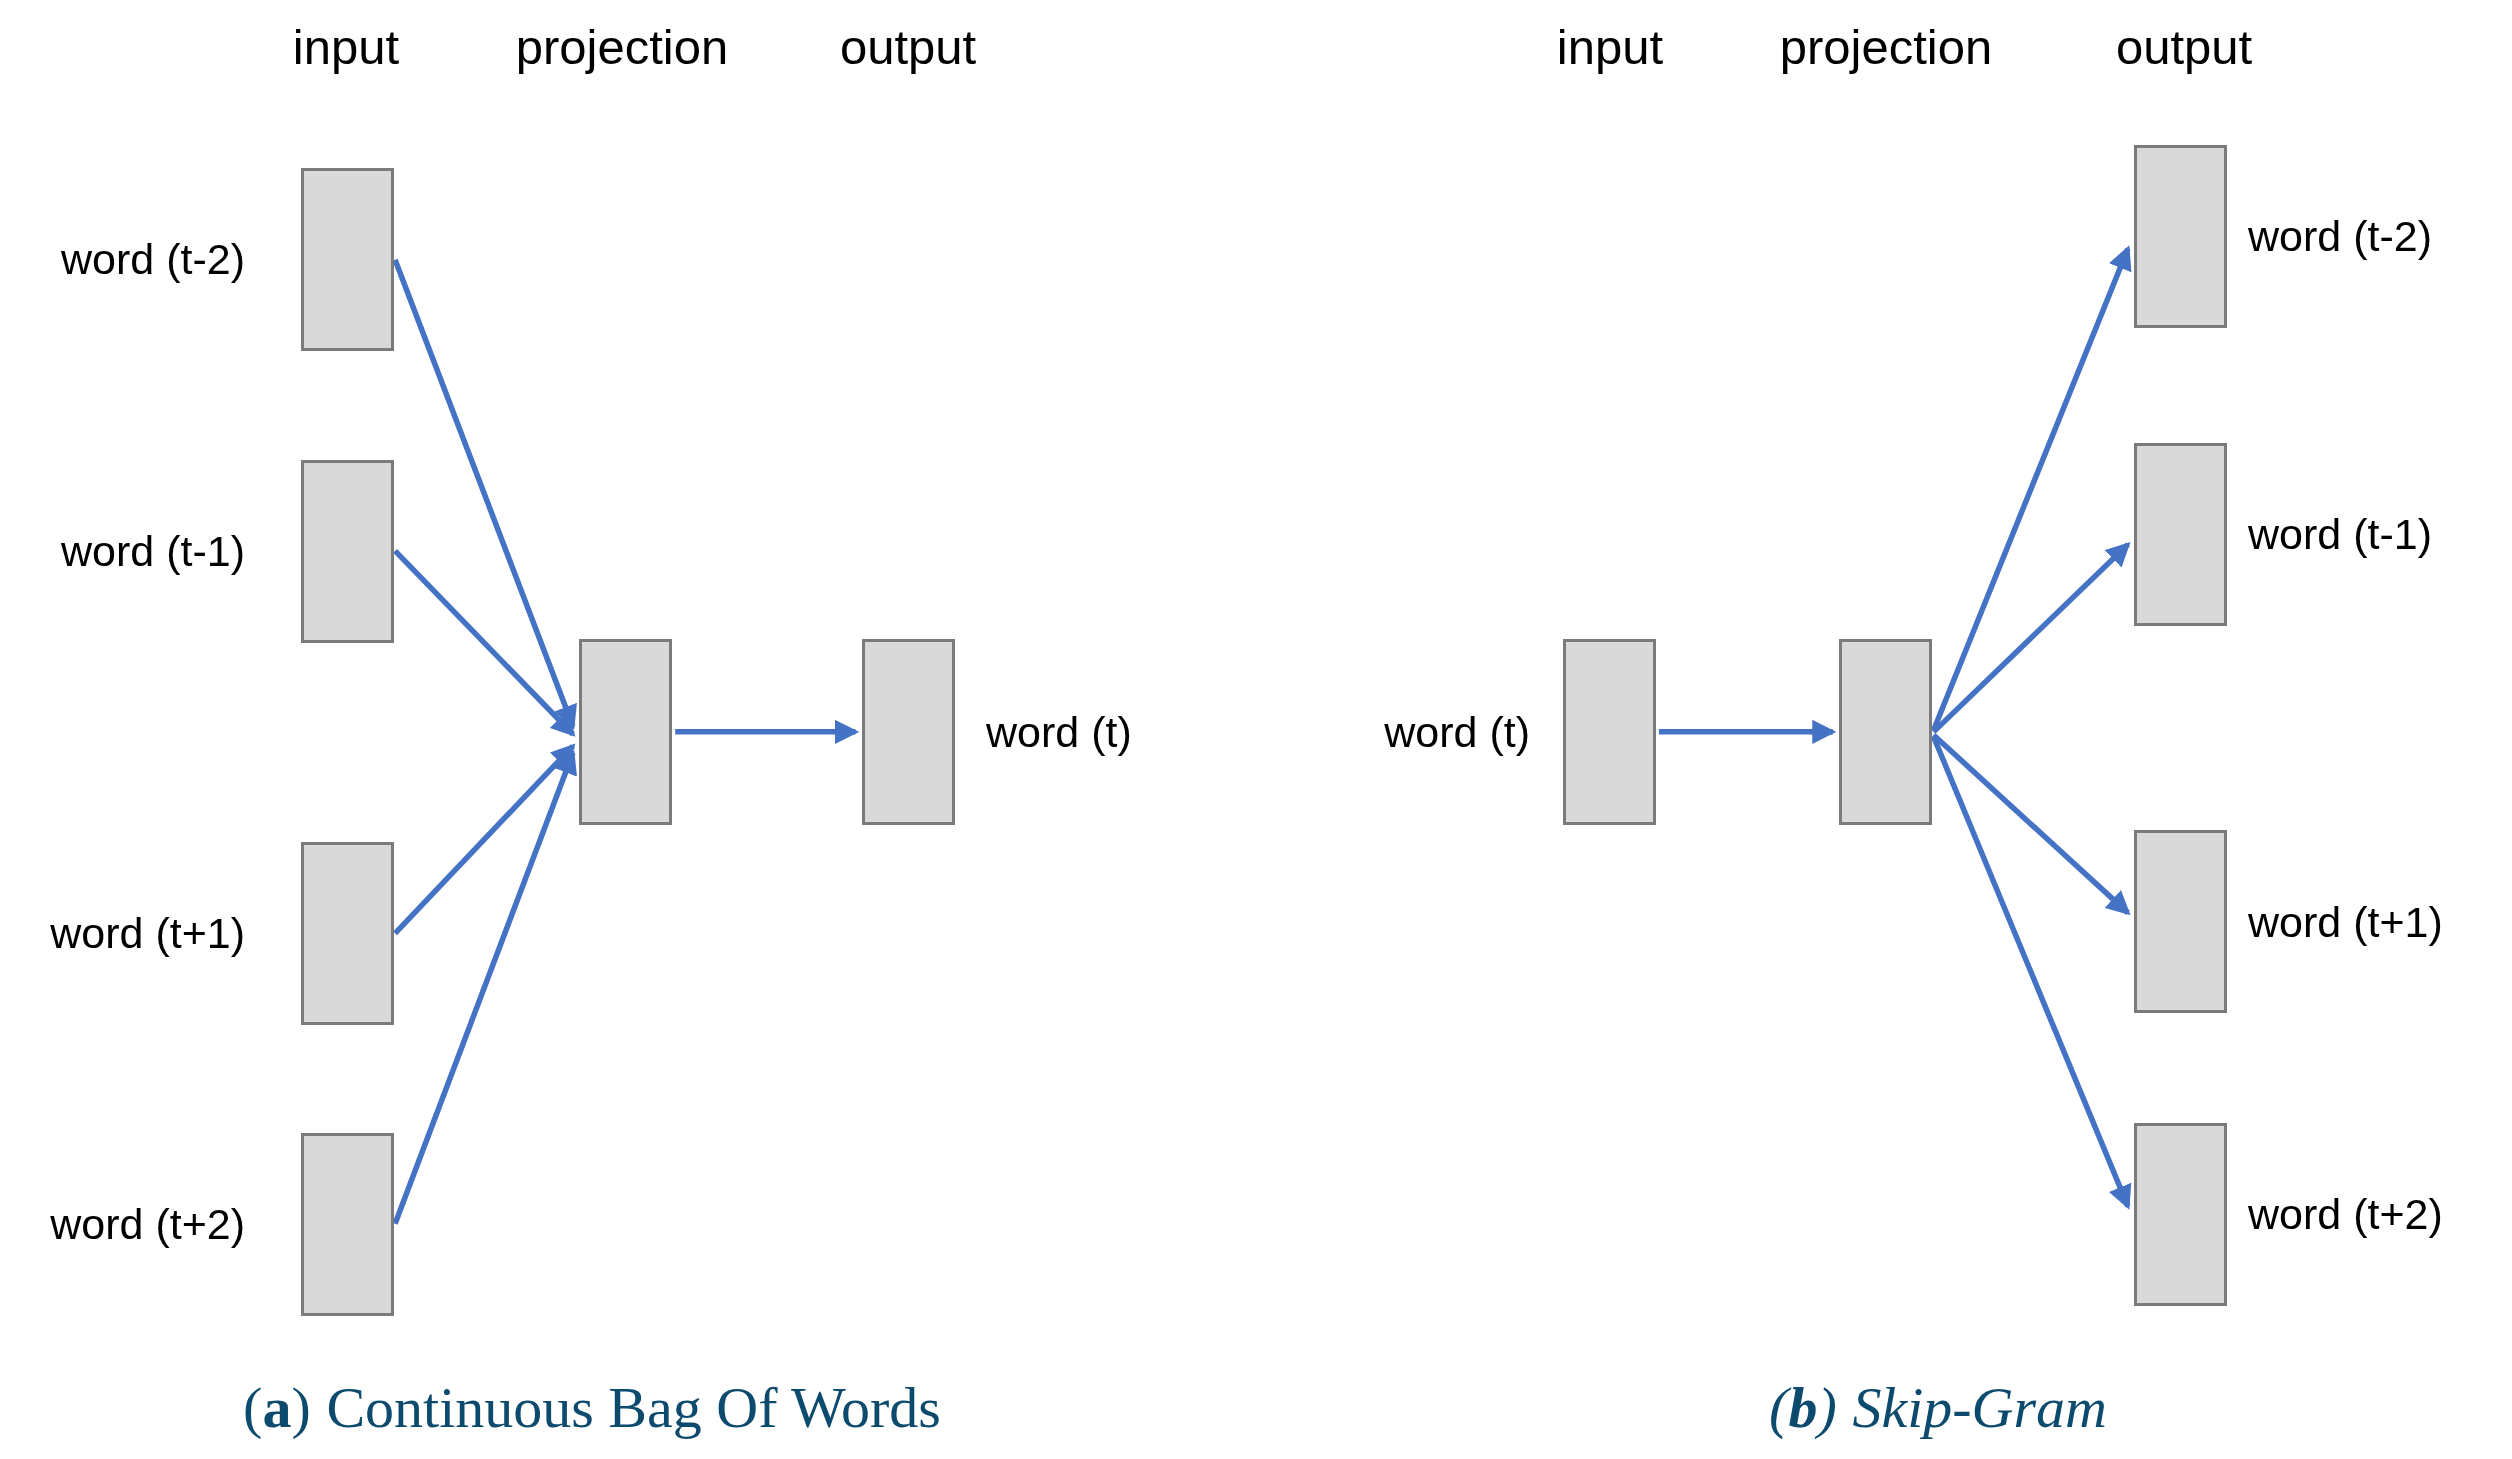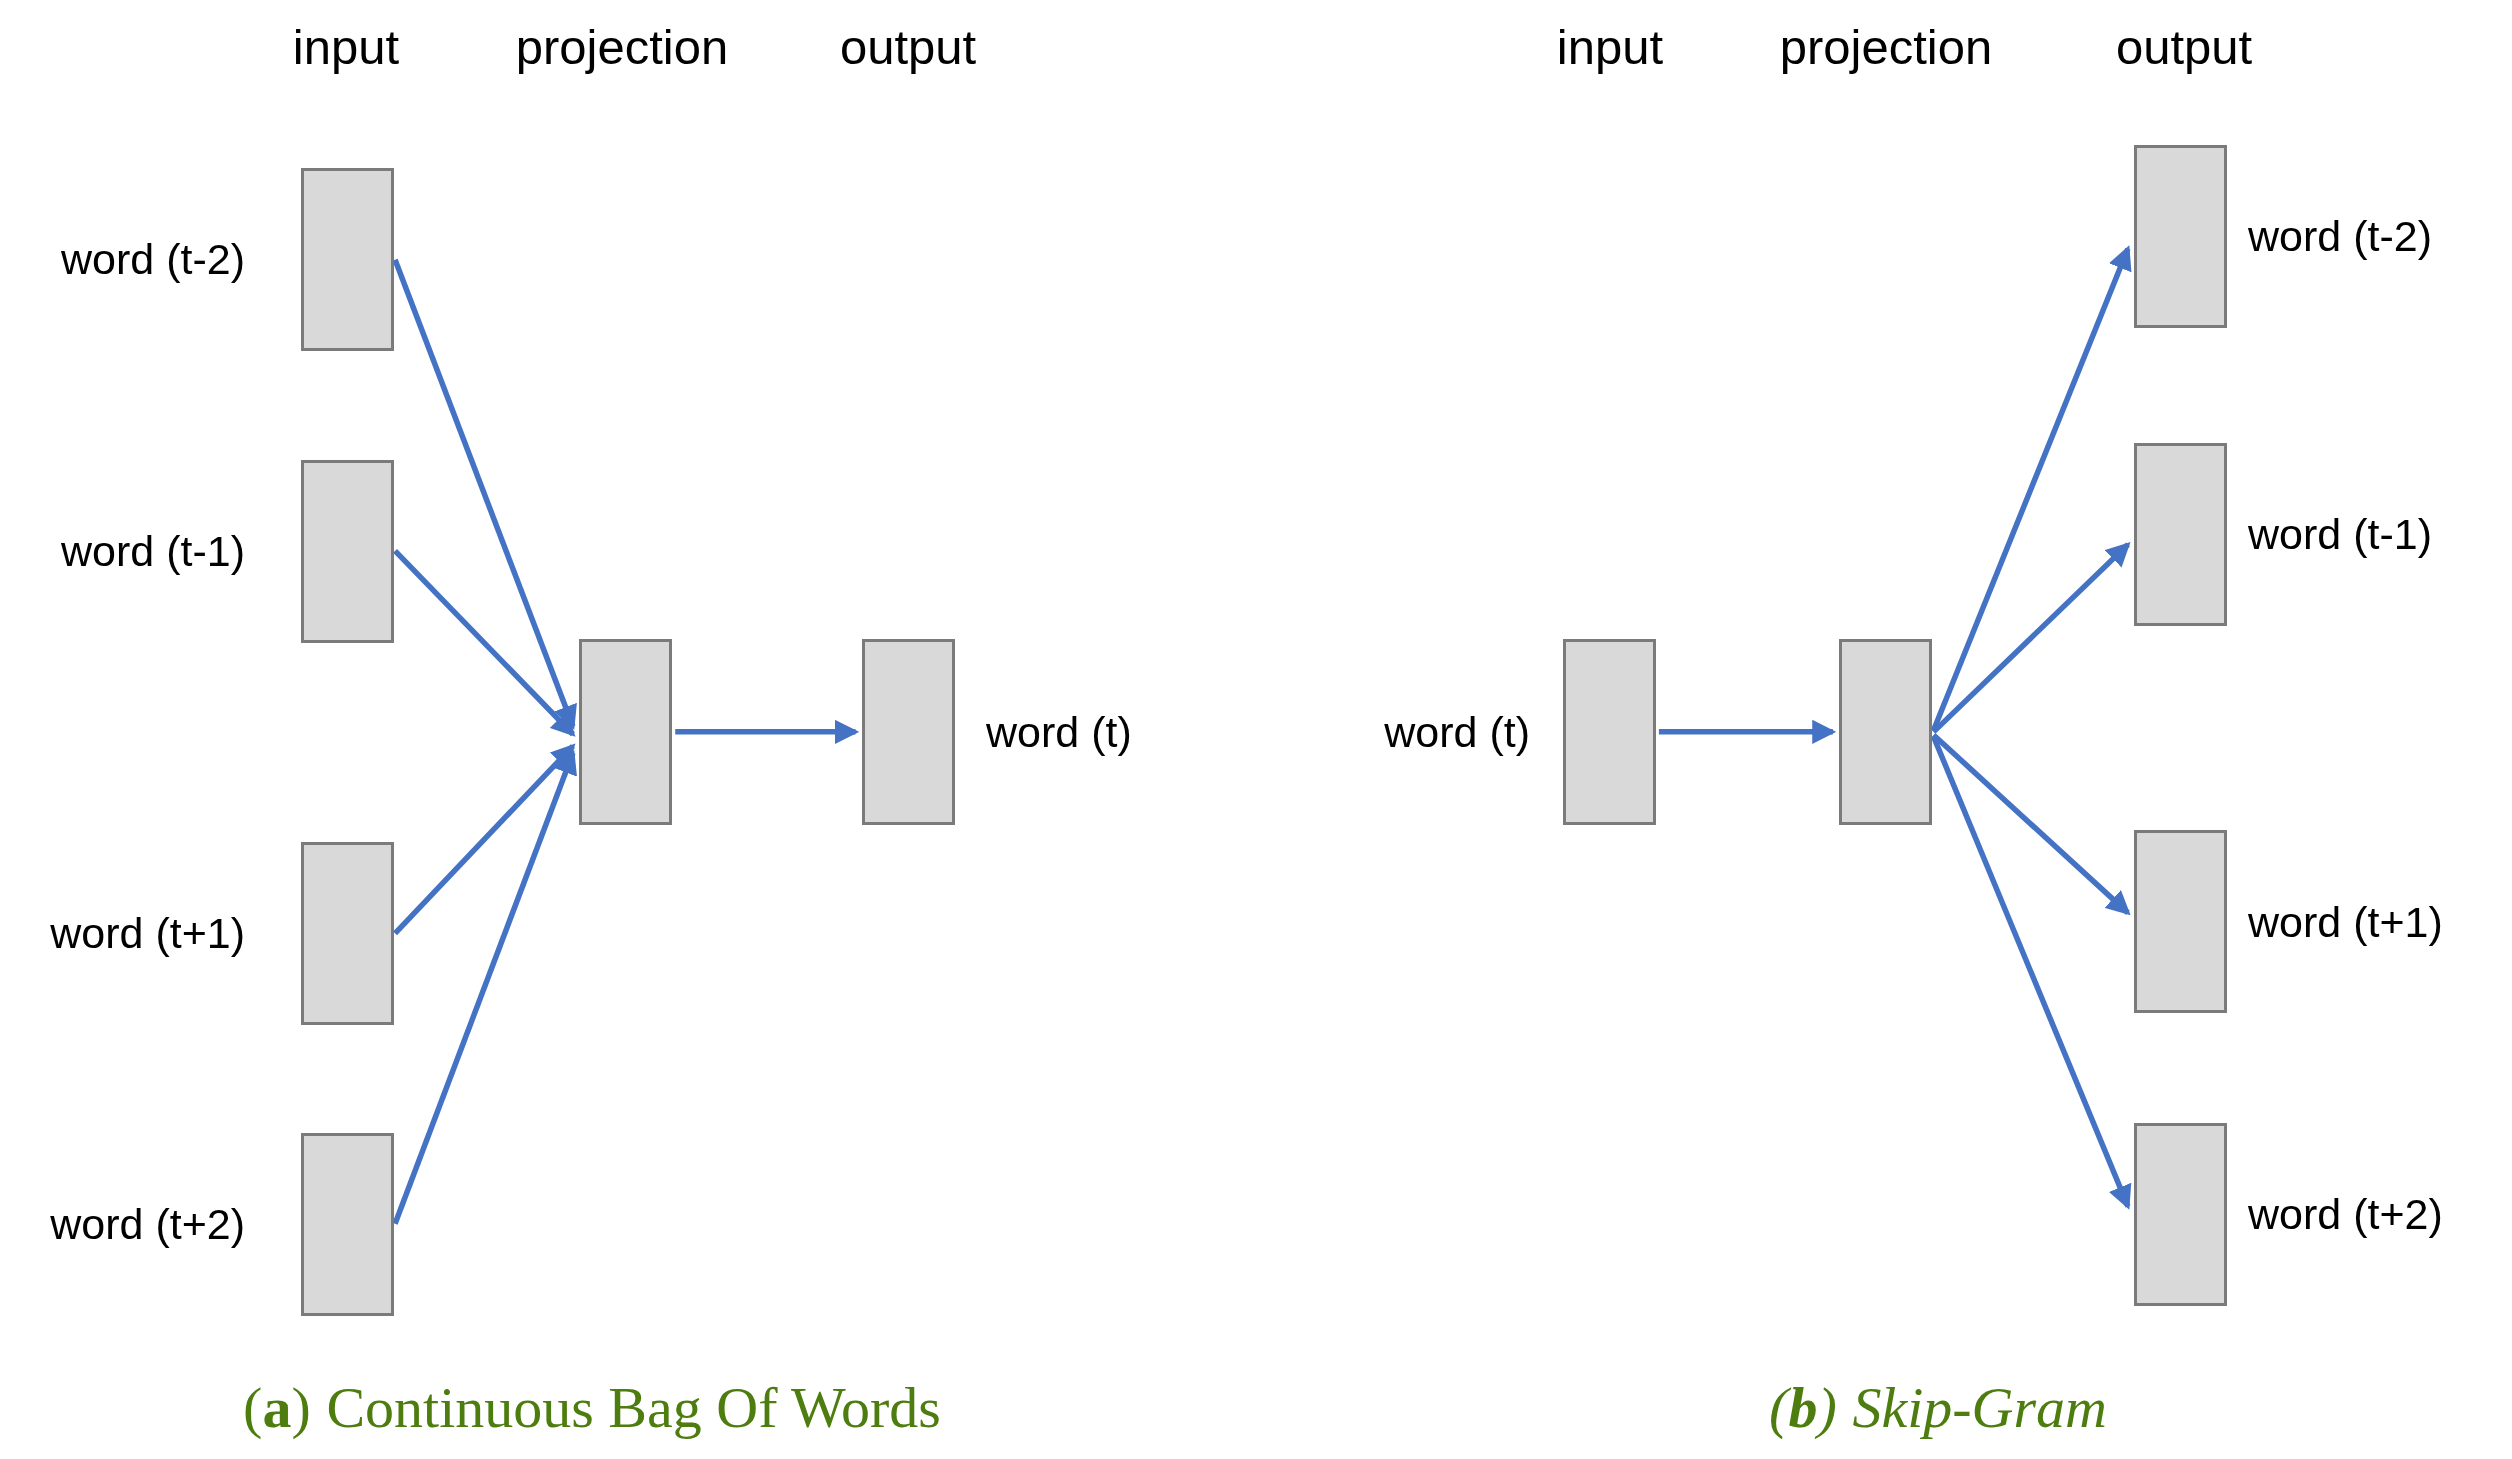--- a/index.html
+++ b/index.html
@@ -43,21 +43,21 @@
     transform: translateY(-50%);
   }
   .word-label.align-right { text-align: right; }
   .caption {
     position: absolute;
     transform: translateX(-50%);
     font-family: "Liberation Serif", serif;
     font-size: 58px;
     line-height: 1;
     white-space: nowrap;
-    color: #4d7c0f;
+    color: #0c4a6e;
   }
   .caption .cap-letter { font-weight: bold; }
   .caption .cap-title { margin-left: 0.27em; }
   #arrow-layer {
     position: absolute;
     left: 0;
     top: 0;
     width: 2512px;
     height: 1459px;
     pointer-events: none;

